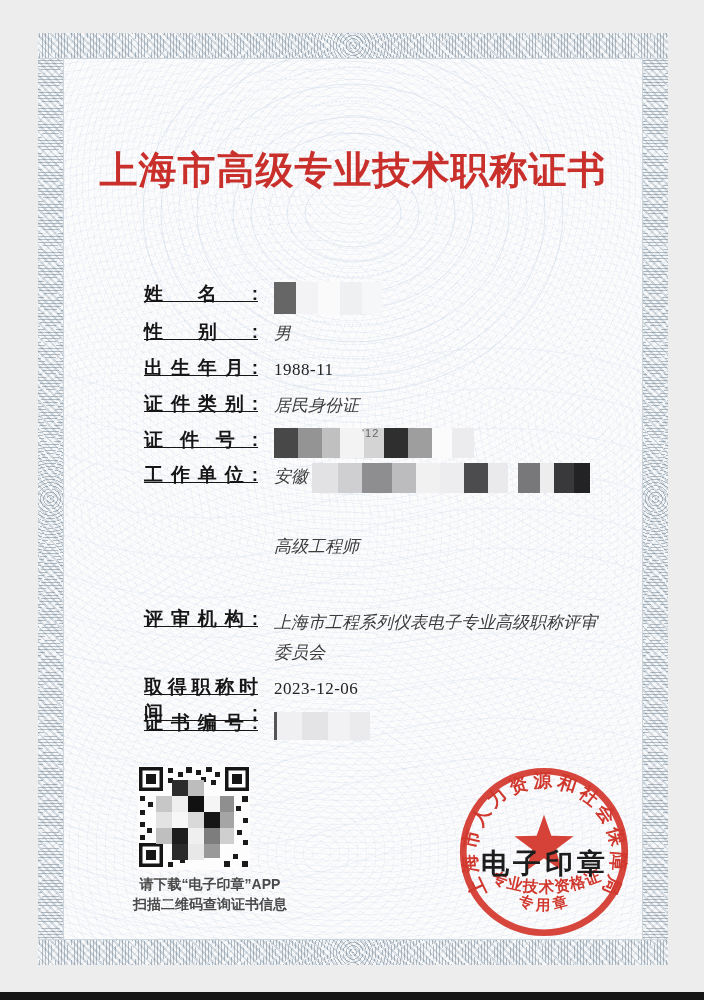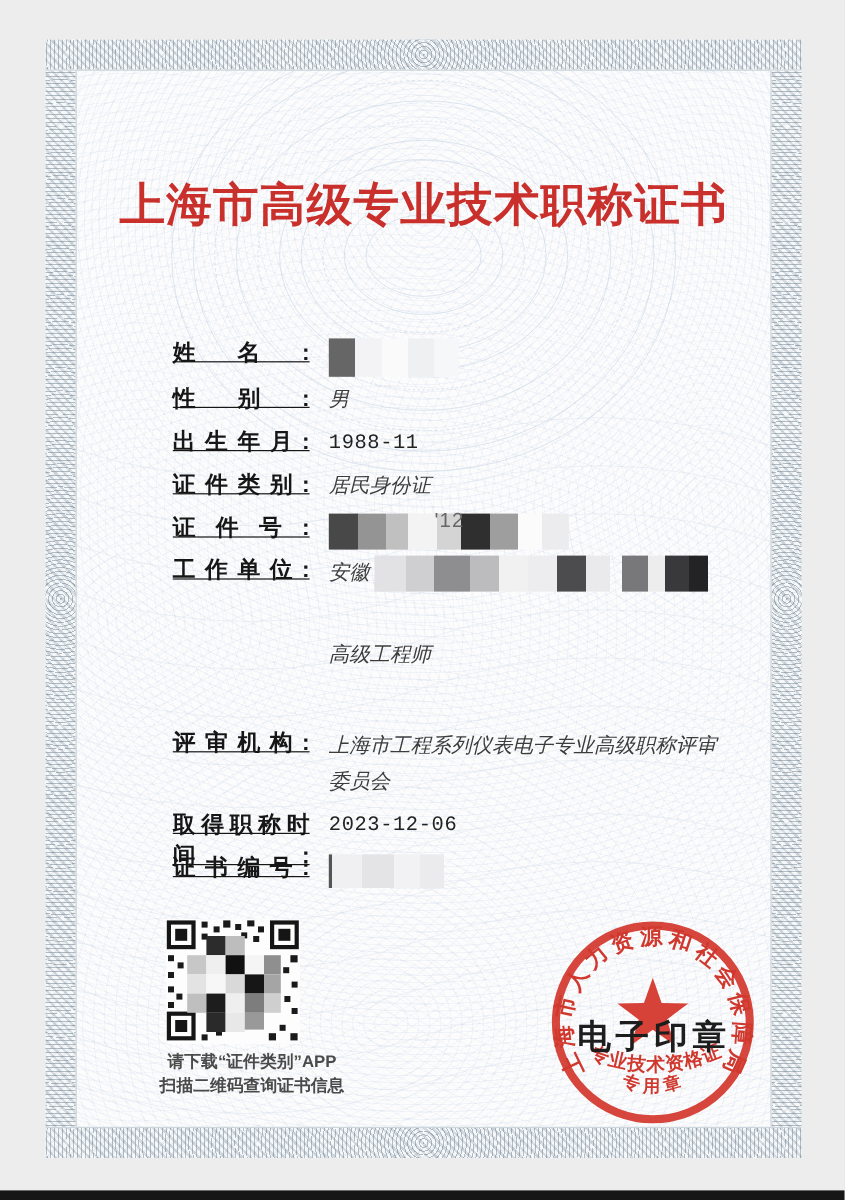--- a/index.html
+++ b/index.html
@@ -48,24 +48,24 @@
     font-size:19px; font-weight:bold; color:#161616;
     text-align:justify; text-align-last:justify; -moz-text-align-last:justify;
     letter-spacing:0;
     text-decoration:underline;
   }
   .val {
     position:absolute; left:130px; top:1px; width:334px;
     font-size:17px; color:#2e2e2e; line-height:27px; white-space:normal;
   }
   .kai { font-family:"DejaVu Serif", serif; font-style:italic; color:#3c3c3c; }
-  .num { font-family:Liberation Mono, monospace; letter-spacing:.5px; color:#222; }
+  .num { font-family:Liberation Serif, serif; letter-spacing:.5px; color:#222; }
   
   .mosaic { display:inline-block; vertical-align:middle; height:30px; }
-  .frag { position:absolute; font-size:17px; color:#666; top:-8px; left:88px; letter-spacing:1px; }
+  .frag { position:absolute; font-size:11px; color:#666; top:-8px; left:88px; letter-spacing:1px; }
   
   .qr-wrap { position:absolute; z-index:4; left:100px; top:733px; width:112px; height:104px; }
   .qr-caption {
     position:absolute; z-index:4; left:62px; top:841px; width:220px;
     font-size:14px; font-weight:bold; color:#4a4a4a; line-height:20px; text-align:center;
   }
   
   .seal-wrap { position:absolute; z-index:4; left:418px; top:731px; width:176px; height:176px; }
   .seal-overlay {
     position:absolute; z-index:5; left:443px; top:812px;
@@ -254,21 +254,21 @@
             <rect x="66" y="62" width="16" height="16" fill="#7d7d7d"></rect>
           <rect x="82" y="62" width="14" height="16" fill="#cfcfcf"></rect>
           <rect x="34" y="78" width="16" height="16" fill="#2a2a2a"></rect>
             <rect x="50" y="78" width="16" height="16" fill="#e8e8e8"></rect>
           <rect x="66" y="78" width="16" height="14" fill="#999"></rect>
         </g>
       </svg>
     </div>
 
     <div class="qr-caption">
-      <div>请下载“证件类别”APP</div>
+      <div>请下载“电子印章”APP</div>
       <div>扫描二维码查询证书信息</div>
     </div>
 
     <div class="seal-wrap">
       <svg width="176" height="176" viewBox="0 0 170 170">
         <defs>
           <path id="sealTopArc" d="M 30 124.5 A 66 66 0 1 1 140 124.5" fill="none"></path>
           <path id="sealMidArc" d="M 30 112 Q 85 136 140 112" fill="none"></path>
           <path id="sealBotArc" d="M 56 134 Q 85 148 114 134" fill="none"></path>
         </defs>

